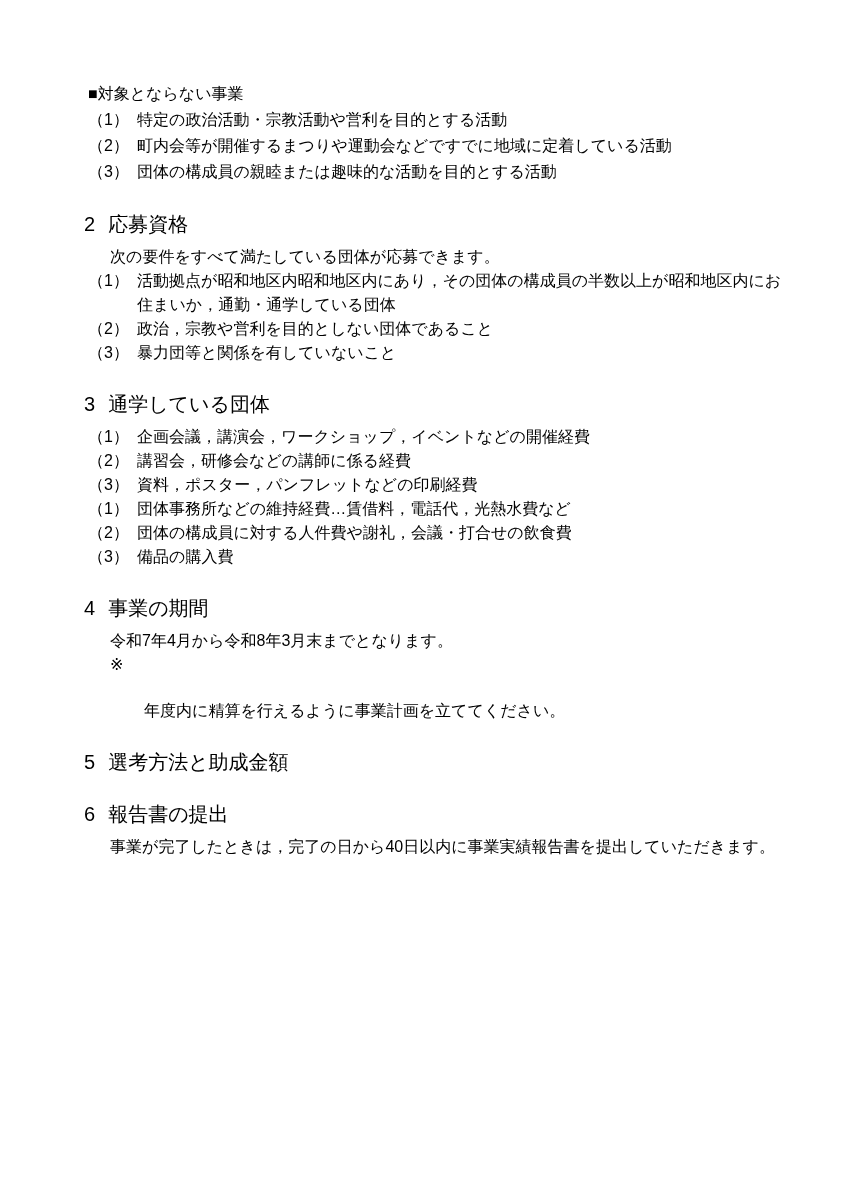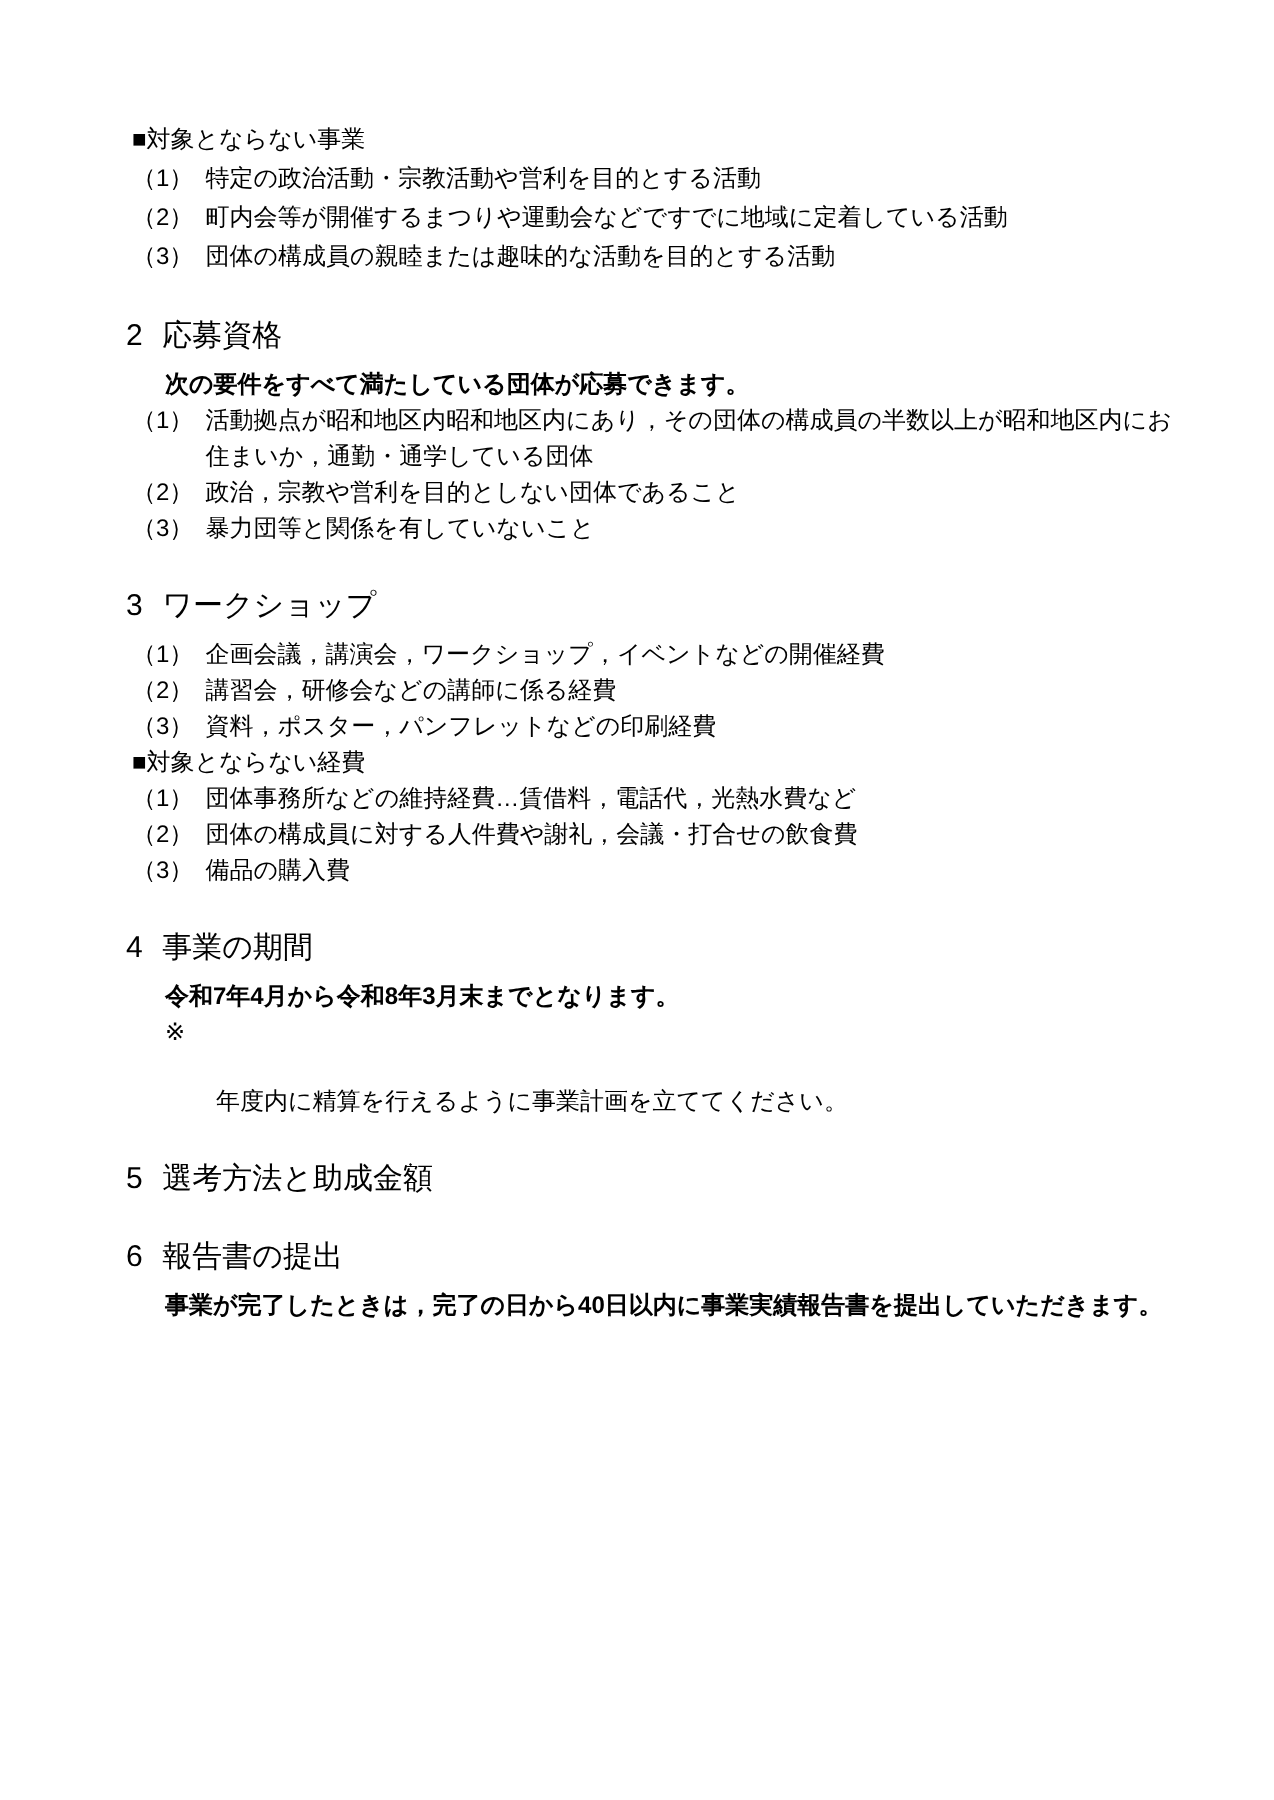--- a/index.html
+++ b/index.html
@@ -40,21 +40,20 @@
     margin: 26px 0 8px -4px;
     color: #000000;
   }
   .sec-heading .sec-num {
     display: inline-block;
     margin-right: 13px;
   }
   .para {
     text-indent: 22px;
     line-height: 24px;
-    font-weight: bold;
   }
   .note {
     display: flex;
     align-items: flex-start;
     margin-left: 22px;
     line-height: 24px;
   }
   .note .note-marker { flex: 0 0 34px; }
   .note .txt { flex: 1; margin-top: 46px; }
 </style>
@@ -93,35 +92,34 @@
       <span class="txt">政治，宗教や営利を目的としない団体であること</span>
     </div>
     <div class="item">
       <span class="marker">（3）</span>
       <span class="txt">暴力団等と関係を有していないこと</span>
     </div>
   </div>
 
   <div>
     <div class="sec-heading">
-      <span class="sec-num">3</span><span>ワークショップ</span>
+      <span class="sec-num">3</span><span>通学している団体</span>
     </div>
     <div class="item">
       <span class="marker">（1）</span>
       <span class="txt">企画会議，講演会，ワークショップ，イベントなどの開催経費</span>
     </div>
     <div class="item">
       <span class="marker">（2）</span>
       <span class="txt">講習会，研修会などの講師に係る経費</span>
     </div>
     <div class="item">
       <span class="marker">（3）</span>
       <span class="txt">資料，ポスター，パンフレットなどの印刷経費</span>
     </div>
-    <div class="sub-head">■対象とならない経費</div>
     <div class="item">
       <span class="marker">（1）</span>
       <span class="txt">団体事務所などの維持経費…賃借料，電話代，光熱水費など</span>
     </div>
     <div class="item">
       <span class="marker">（2）</span>
       <span class="txt">団体の構成員に対する人件費や謝礼，会議・打合せの飲食費</span>
     </div>
     <div class="item">
       <span class="marker">（3）</span>

